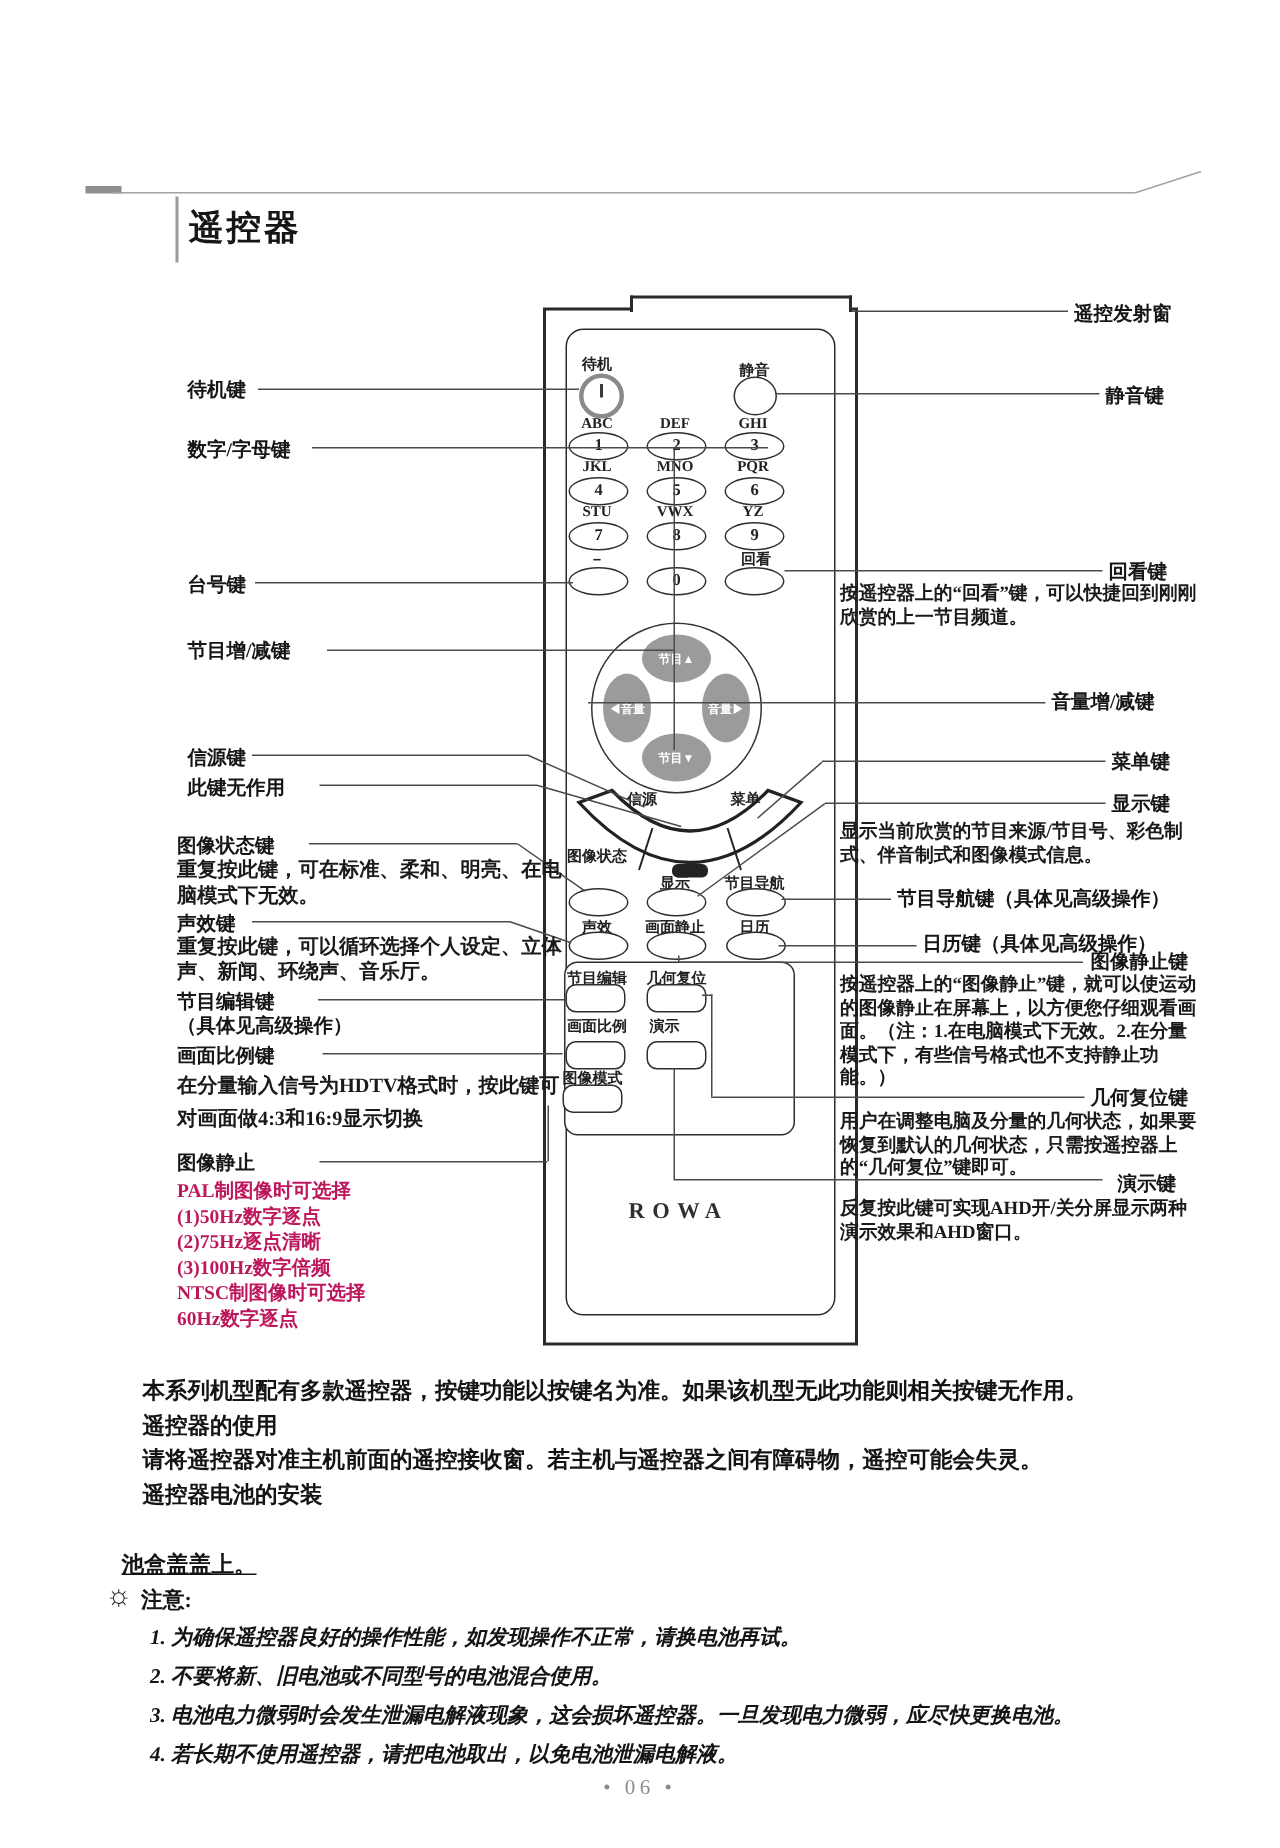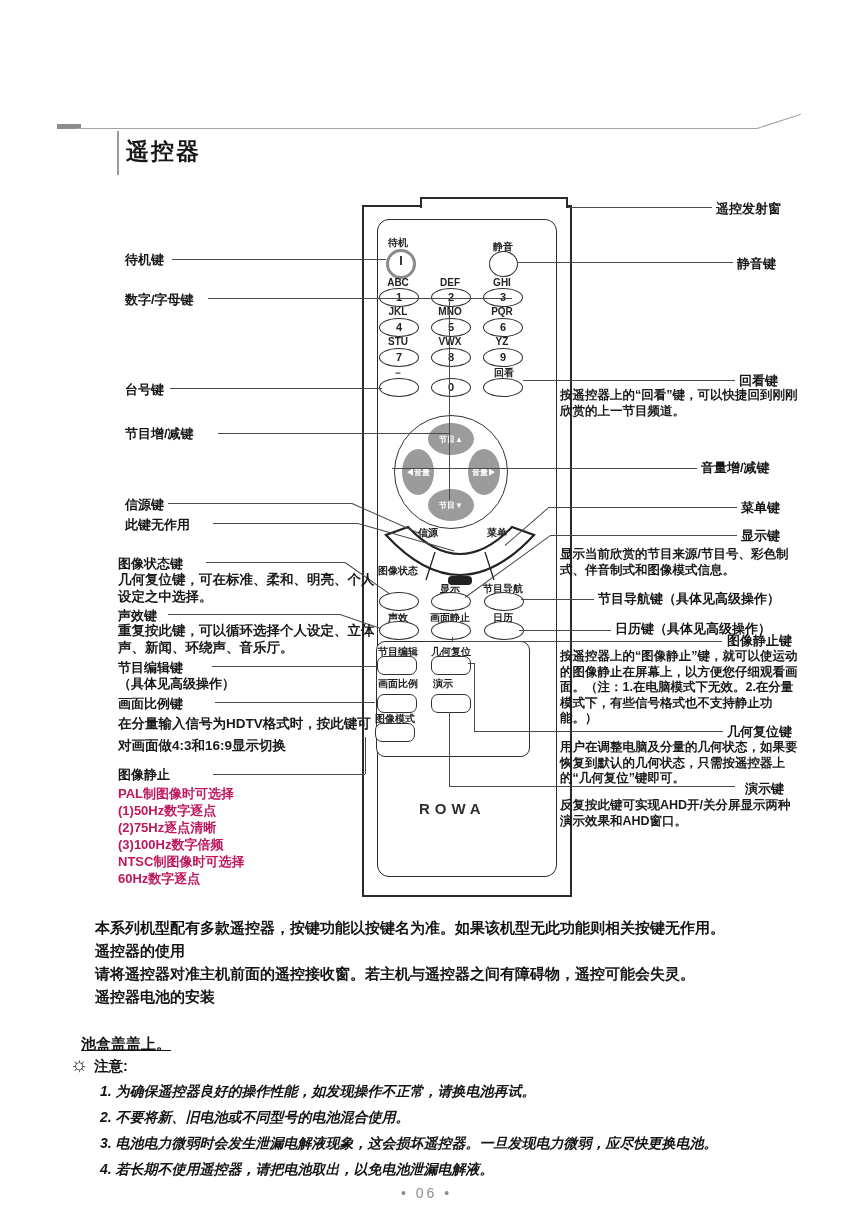--- a/index.html
+++ b/index.html
@@ -1,17 +1,17 @@
 <!DOCTYPE html>
 <html><head>
 <meta charset="utf-8">
 <style>
   html,body{margin:0;padding:0;background:#ffffff;}
   .page{position:relative;width:853px;height:1232px;background:#fff;overflow:hidden;
-        font-family:Liberation Sans, sans-serif;color:#1c1c1c;}
+        font-family:Liberation Serif, serif;color:#1c1c1c;}
   .abs{position:absolute;}
   
   .hl{position:absolute;height:1px;background:#4a4a4a;}
   .vl{position:absolute;width:1px;background:#4a4a4a;}
   .dg{position:absolute;height:1px;background:#4a4a4a;transform-origin:left center;}
   
   .lbl{position:absolute;font-size:13px;font-weight:bold;white-space:nowrap;color:#161616;}
   .descL{position:absolute;width:258px;font-size:13.5px;font-weight:bold;line-height:16.5px;color:#1a1a1a;}
   .descR{position:absolute;width:238px;font-size:12.5px;font-weight:bold;line-height:15.5px;color:#1a1a1a;}
   .mode-line{font-size:13px;font-weight:bold;line-height:17px;color:#be185d;}
@@ -169,21 +169,21 @@
   <div class="hl" style="left:449px;top:786px;width:286px;"></div>
 
   <div class="lbl" style="left:125px;top:251px;">待机键</div>
   <div class="lbl" style="left:125px;top:291px;">数字/字母键</div>
   <div class="lbl" style="left:125px;top:381px;">台号键</div>
   <div class="lbl" style="left:125px;top:425px;">节目增/减键</div>
   <div class="lbl" style="left:125px;top:496px;">信源键</div>
   <div class="lbl" style="left:125px;top:516px;">此键无作用</div>
 
   <div class="lbl" style="left:118px;top:555px;">图像状态键</div>
-  <div class="descL" style="left:118px;top:572px;">几何复位键，可在标准、柔和、明亮、个人设定之中选择。</div>
+  <div class="descL" style="left:118px;top:572px;">重复按此键，可在标准、柔和、明亮、在电脑模式下无效。</div>
 
   <div class="lbl" style="left:118px;top:607px;">声效键</div>
   <div class="descL" style="left:118px;top:623px;">重复按此键，可以循环选择个人设定、立体声、新闻、环绕声、音乐厅。</div>
 
   <div class="lbl" style="left:118px;top:659px;">节目编辑键</div>
   <div class="lbl" style="left:118px;top:675px;">（具体见高级操作）</div>
 
   <div class="lbl" style="left:118px;top:695px;">画面比例键</div>
   <div class="descL" style="left:118px;top:713px;line-height:22px;">在分量输入信号为HDTV格式时，按此键可对画面做4:3和16:9显示切换</div>
 

